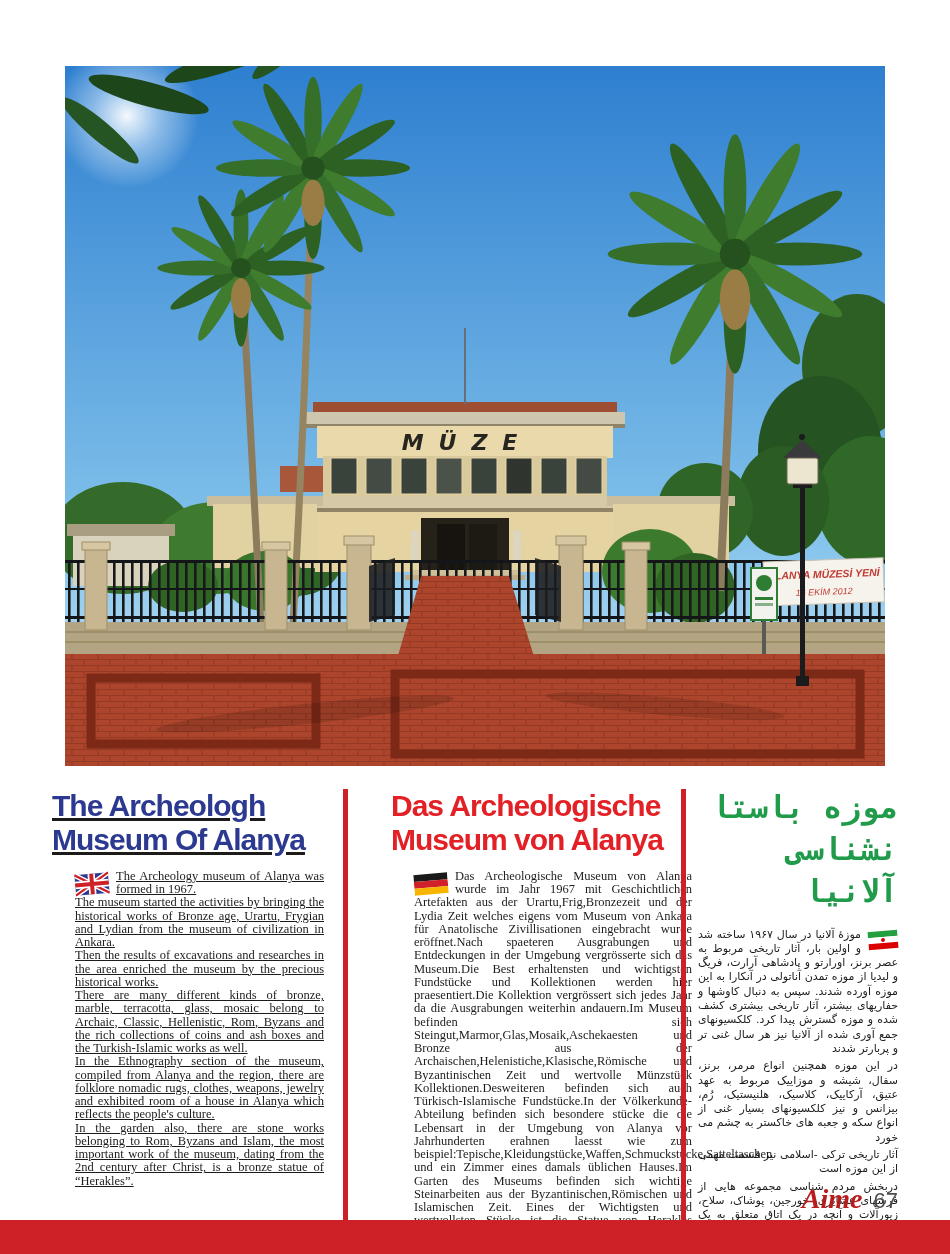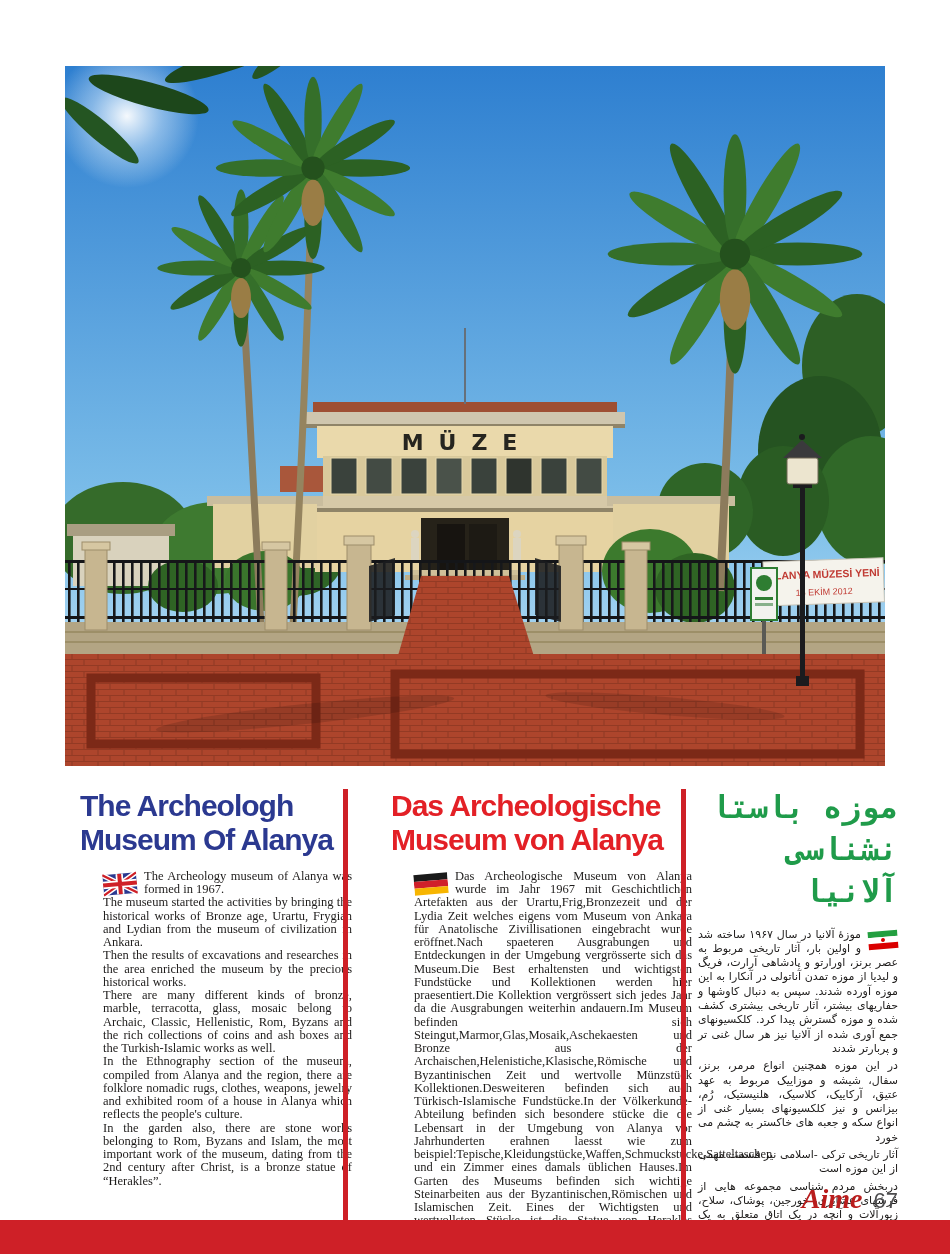--- a/index.html
+++ b/index.html
@@ -1,22 +1,22 @@
 <!DOCTYPE html>
 <html><head>
 <meta charset="utf-8">
 <style>
   html,body{margin:0;padding:0;background:#e9e9e9;}
   .page{position:relative;width:950px;height:1254px;background:#ffffff;overflow:hidden;
         font-family:"Liberation Serif",serif;color:#1d1b1a;}
-  .photo{position:absolute;left:65px;top:66px;width:820px;height:700px;}
+  .photo{position:absolute;left:65px;top:66px;width:820px;height:700px;font-style:italic;}
   .photo svg{display:block;width:100%;height:100%;}
 
   .col{position:absolute;top:789px;}
-  .col-en{left:80px;width:272px;}
+  .col-en{left:52px;width:272px;text-decoration:underline;}
   .col-de{left:355px;width:301px;margin-left:36px;}
   .col-fa{left:694px;width:204px;direction:rtl;}
 
   h1{margin:0 0 13px 0;font-family:"Liberation Sans",sans-serif;font-weight:700;}
   .title-en{color:#2b3990;font-size:30px;line-height:1.13;letter-spacing:-1px;}
   .title-de{color:#e32026;font-size:30px;line-height:1.13;letter-spacing:-1px;}
   .title-fa{color:#1f9b4a;font-size:31px;line-height:1.35;font-family:Liberation Mono, monospace;text-align:right;}
   .tline{display:block;}
 
   .body-en p,.body-de p{margin:0;font-size:12.5px;line-height:1.06;text-align:justify;padding-left:23px;}

